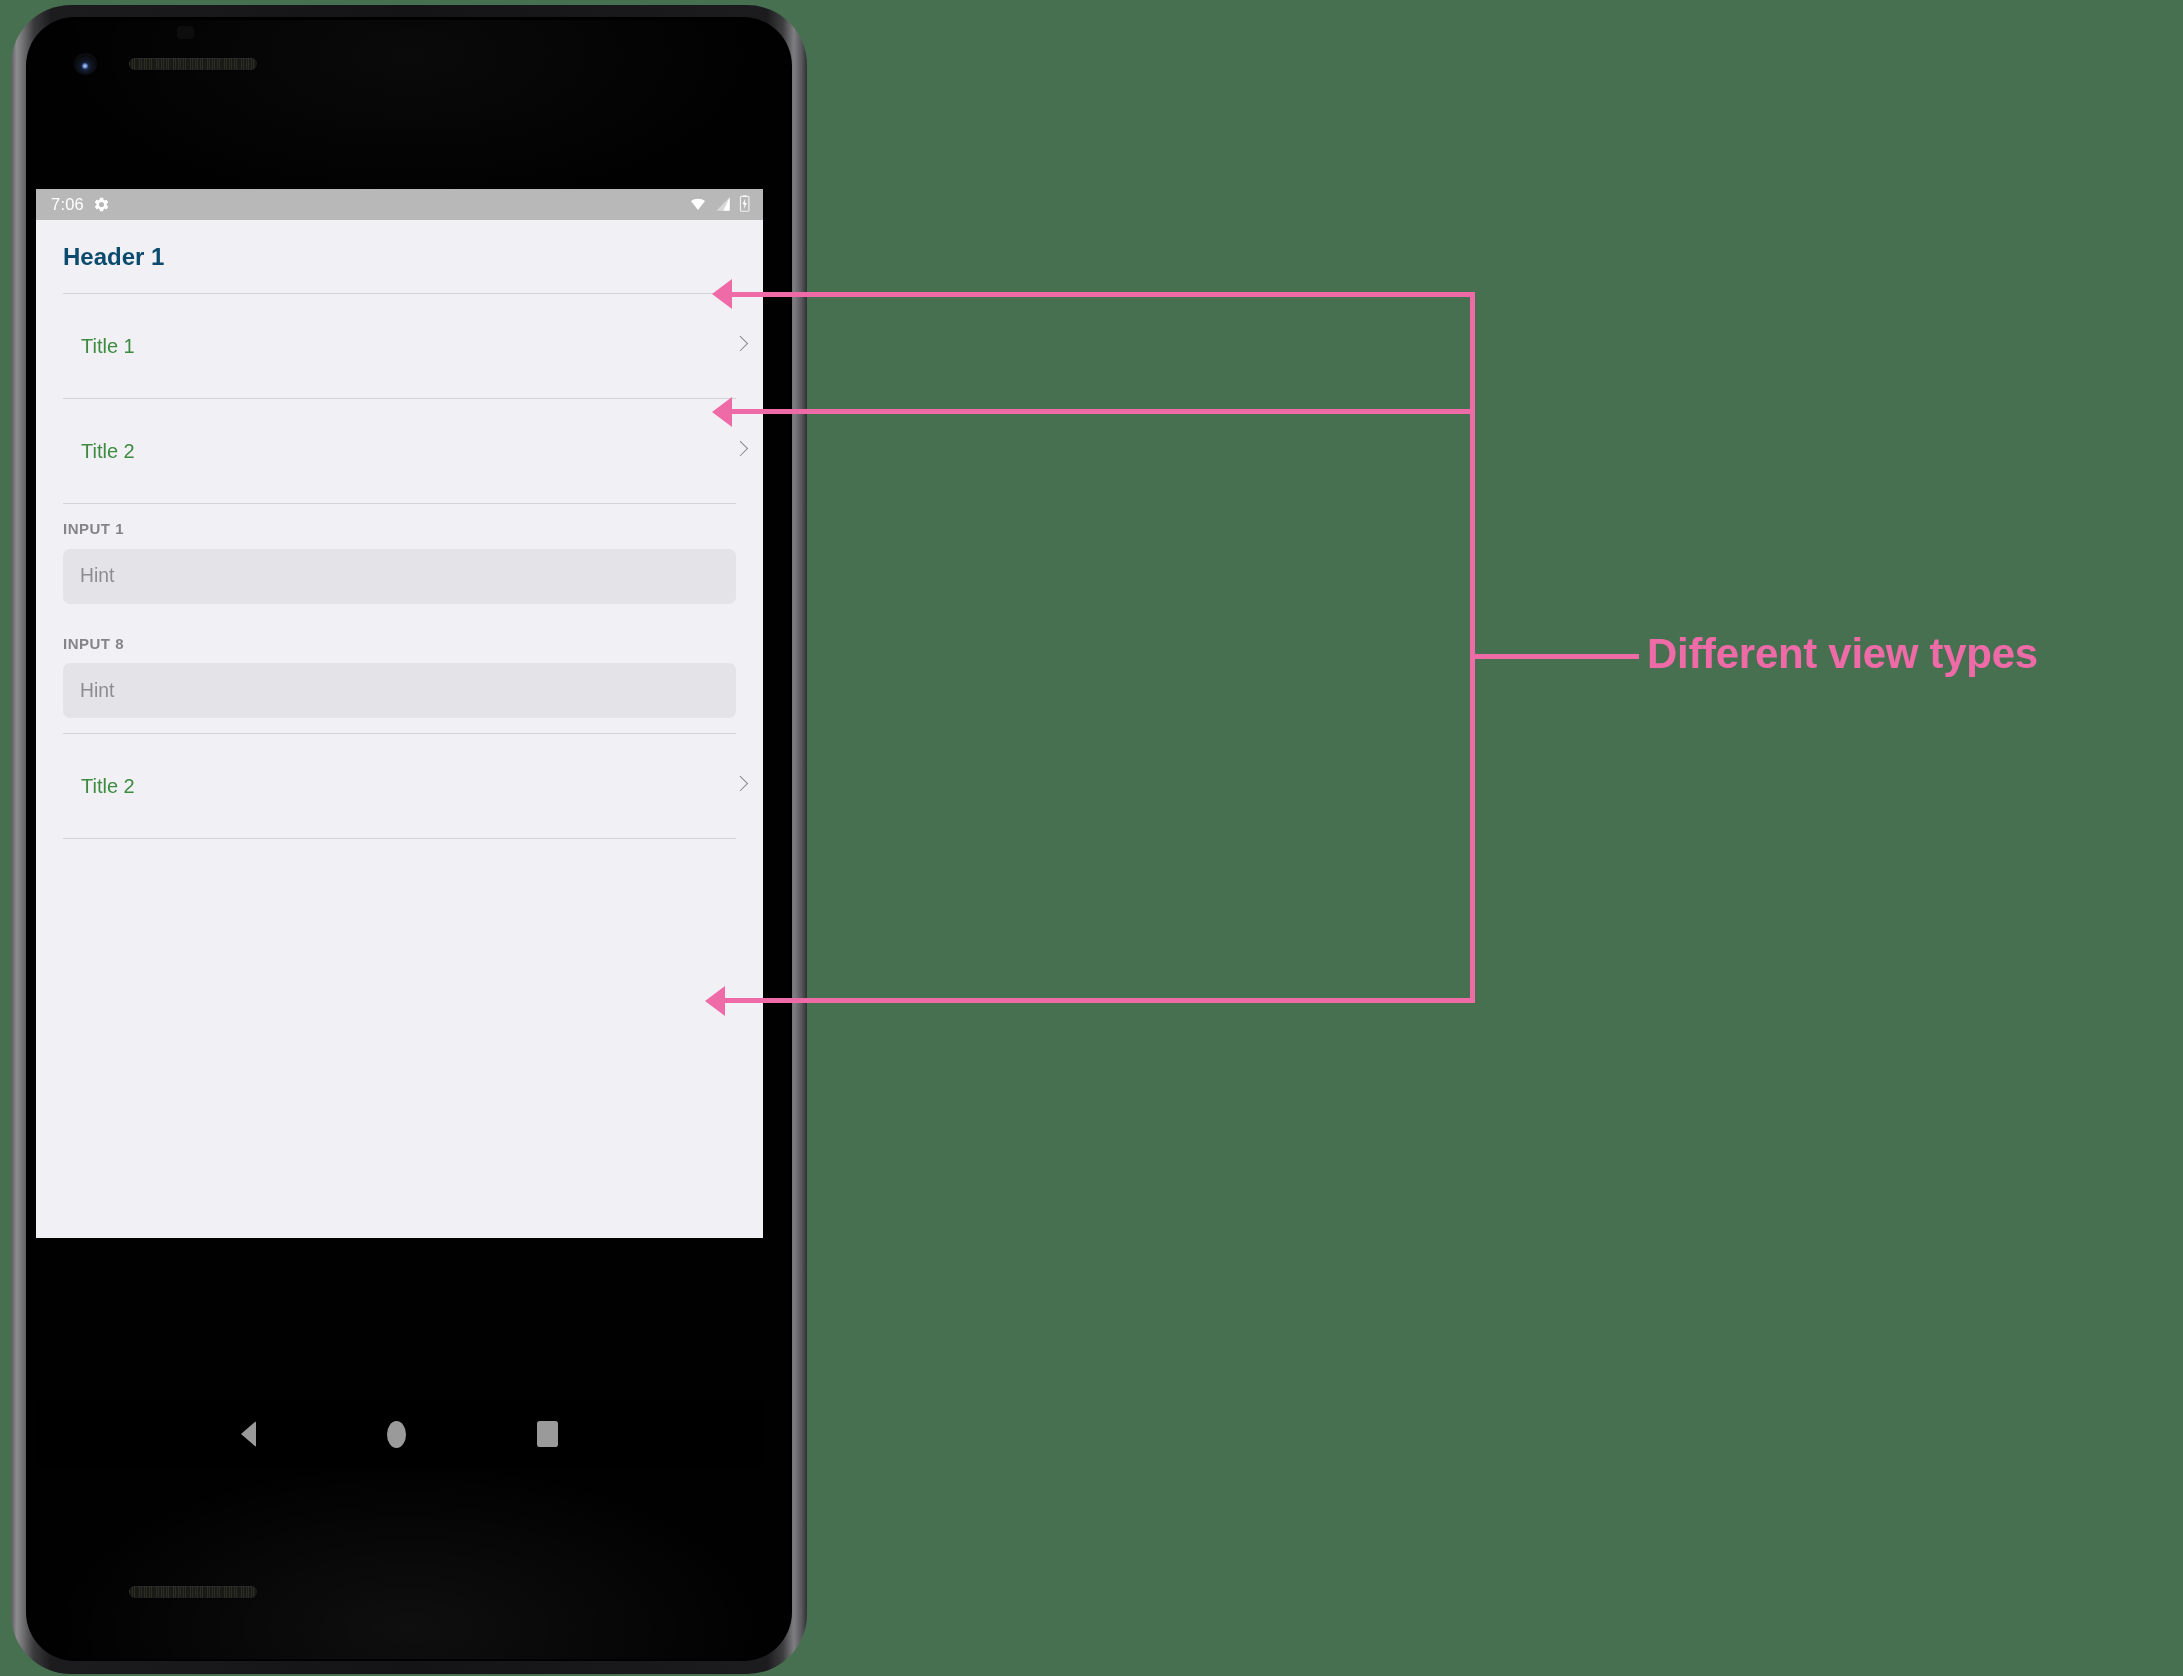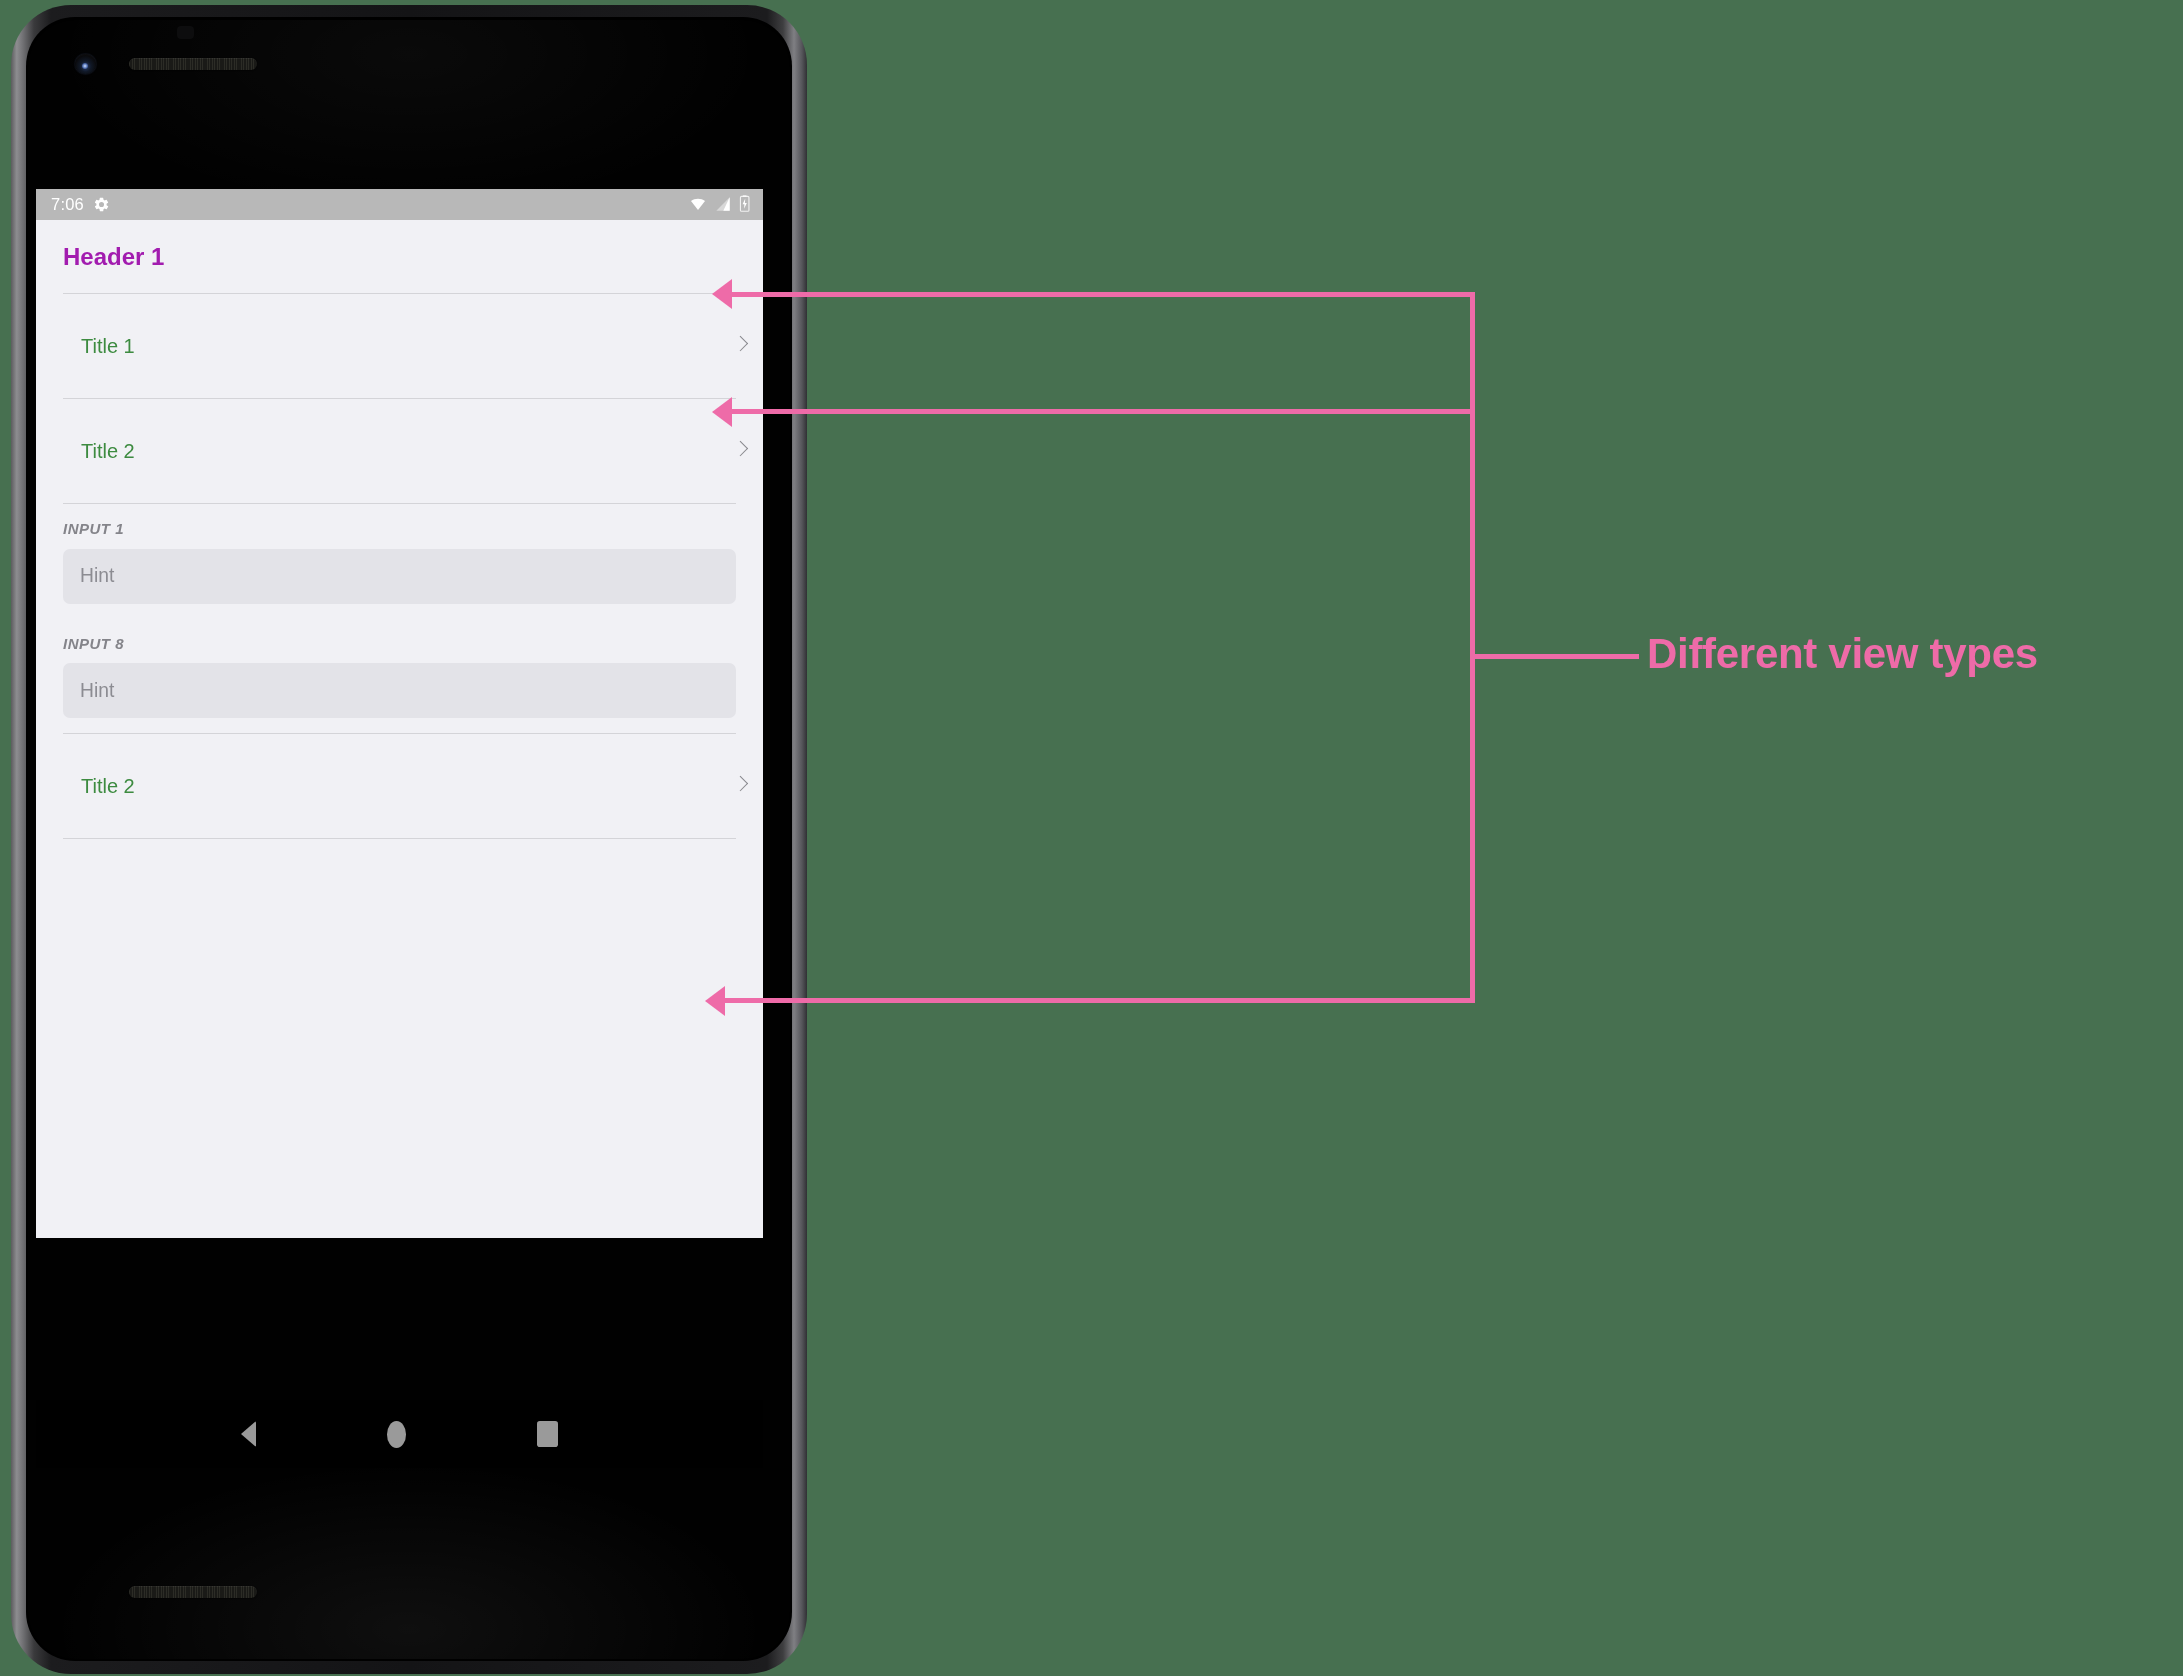--- a/index.html
+++ b/index.html
@@ -132,21 +132,21 @@
     display: flex;
     align-items: center;
     gap: 8px;
   }
 
   .app-content { padding: 0; }
 
   .section-header {
     font-size: 24px;
     font-weight: bold;
-    color: #a21caf;
+    color: #0c4a6e;
     padding: 25px 27px 24px 27px;
     line-height: 1;
   }
 
   .divider {
     height: 1.1px;
     background: #d4d4d8;
     margin: 0 27px;
   }
 
@@ -176,21 +176,20 @@
     transform: rotate(45deg);
   }
 
   .input-block { padding: 16px 27px 15px 27px; }
   .input-label {
     font-size: 15px;
     font-weight: bold;
     color: #84848a;
     letter-spacing: 0.5px;
     margin-bottom: 11.4px;
-    font-style: italic;
   }
   .input-box {
     height: 55px;
     background: #e3e3e8;
     border-radius: 7px;
     display: flex;
     align-items: center;
     padding: 0 17px;
   }
   .input-hint {

